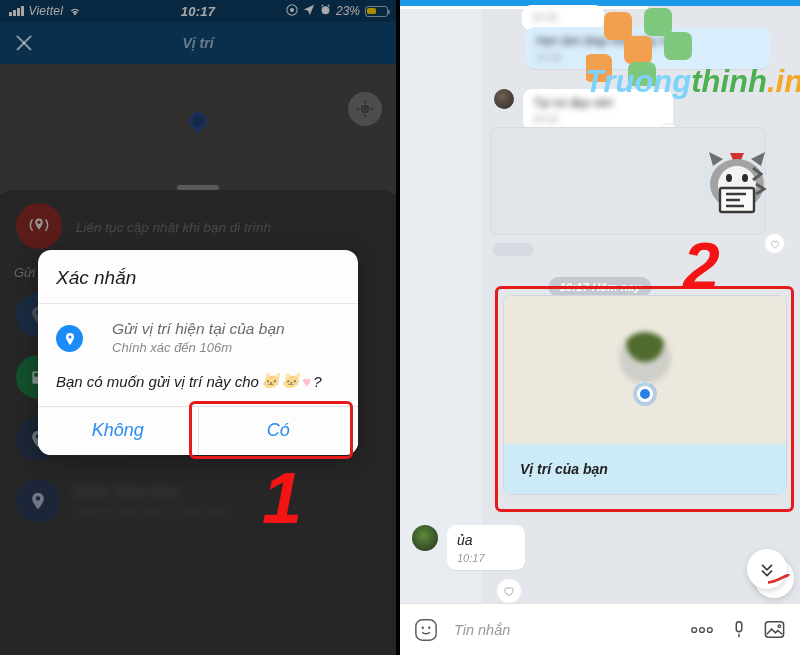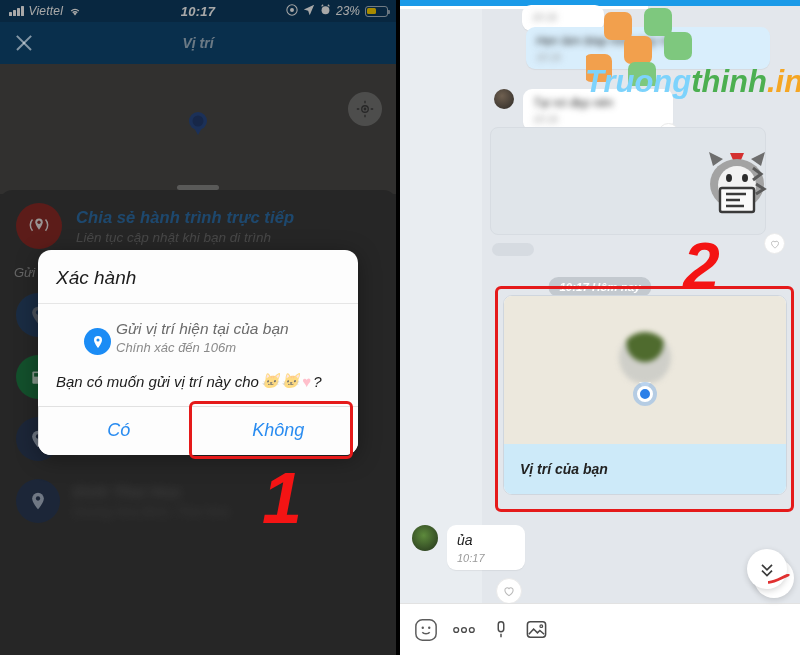--- a/index.html
+++ b/index.html
@@ -119,21 +119,21 @@
   .dialog {
     position:absolute; left: 38px; top: 250px; width: 320px;
     background: #fdfdfd; border-radius: 13px; overflow: hidden;
     box-shadow: 0 4px 22px rgba(0,0,0,.35);
   }
   .dlg-title {
     font-size: 19px; color: #1c1c1c; padding: 17px 18px 14px;
     border-bottom: 1px solid #e6e6e6;
   }
   .dlg-loc {
-    display:flex; align-items:flex-end; gap: 5px; padding: 16px 18px 4px; margin-left: 28px;
+    display:flex; align-items:center; gap: 29px; padding: 16px 18px 4px;
   }
   .dlg-pin {
     width: 27px; height: 27px; border-radius:50%; background:#1b8cf5;
     display:flex; align-items:center; justify-content:center; flex:0 0 auto; margin-top:2px;
   }
   .dlg-loc .l1 { font-size: 15.5px; color:#6b6b6b; }
   .dlg-loc .l2 { font-size: 13px; color:#8a8a8a; margin-top: 2px; }
   .dlg-q {
     padding: 13px 18px 16px; font-size: 15px; color: #1c1c1c;
     display: flex; align-items: center; gap: 2px; flex-wrap: nowrap;
@@ -320,21 +320,20 @@
     <div class="sheet">
       <div class="share-row">
         <div class="share-ico">
           <svg viewBox="0 0 30 30" width="28" height="28">
             <path d="M15 7a4 4 0 0 1 4 4c0 3-4 8-4 8s-4-5-4-8a4 4 0 0 1 4-4z" fill="#e8e2e0"></path>
             <circle cx="15" cy="11" r="1.8" fill="#8c2b27"></circle>
             <path d="M8 8a9 9 0 0 0 0 12M22 8a9 9 0 0 1 0 12" stroke="#e8e2e0" stroke-width="1.6" fill="none"></path>
           </svg>
         </div>
         <div class="share-txt">
-          <div class="t1">Chia sẻ hành trình trực tiếp</div>
           <div class="t2">Liên tục cập nhật khi bạn di trình</div>
         </div>
       </div>
 
       <div class="send-label">Gửi</div>
 
       <div class="place-list">
         <div class="place-row" style="opacity:.55">
           <div class="place-ico" style="background:#1a4b8c">
             <svg viewBox="0 0 24 24" width="20" height="20">
@@ -382,43 +381,43 @@
             <div class="p1" style="color:#5c5c5c">Dinh Thai Hoa</div>
             <div class="p2" style="color:#575757">Duong Hoa Binh, Thai Hoa</div>
           </div>
         </div>
       </div>
     </div>
 
     <div class="dim"></div>
 
     <div class="dialog">
-      <div class="dlg-title">Xác hành</div>
+      <div class="dlg-title">Xác nhắn</div>
       <div class="dlg-loc">
         <div class="dlg-pin">
           <svg viewBox="0 0 24 24" width="16" height="16">
               <path d="M12 3a6 6 0 0 1 6 6c0 4.5-6 12-6 12S6 13.5 6 9a6 6 0 0 1 6-6z" fill="#fff"></path>
               <circle cx="12" cy="9" r="2.3" fill="#1b8cf5"></circle>
             </svg>
         </div>
         <div>
           <div class="l1">Gửi vị trí hiện tại của bạn</div>
           <div class="l2">Chính xác đến 106m</div>
         </div>
       </div>
       <div class="dlg-q">
         <span>Bạn có muốn gửi vị trí này cho</span>
         <span class="emo">🐱</span>
         <span class="emo">🐱</span>
         <span class="emo heart">♥</span>
         <span>?</span>
       </div>
       <div class="dlg-actions">
+        <div class="dlg-btn no">Không</div>
         <div class="dlg-btn yes">Có</div>
-        <div class="dlg-btn no">Không</div>
       </div>
     </div>
 
     <div class="hl-box" style="left:189px; top:401px; width:164px; height:58px;"></div>
     <div class="num" style="left:262px; top:462px; font-size:72px;">1</div>
   </div>
 
   <div class="right-panel">
     <div class="rp-topbar"></div>
     <div class="rp-subbar"></div>
@@ -514,20 +513,21 @@
 
     <div class="inputbar">
       <span class="ib-ico">
         <svg viewBox="0 0 26 26" width="24" height="24">
           <rect x="2" y="2" width="22" height="22" rx="7" fill="none" stroke="#5c5c5c" stroke-width="1.6"></rect>
           <circle cx="9.5" cy="10.5" r="1.3" fill="#5c5c5c"></circle>
             <circle cx="16.5" cy="10.5" r="1.3" fill="#5c5c5c"></circle>
           <path d="M9 15.5c1.6 2.2 6.4 2.2 8 0" stroke="#5c5c5c" stroke-width="1.6" fill="none"></path>
         </svg>
       </span>
+      <span class="ib-placeholder">Tin nhắn</span>
       <span class="ib-ico">
         <svg viewBox="0 0 30 10" width="26" height="10">
           <circle cx="6" cy="5" r="2.8" fill="none" stroke="#4a4a4a" stroke-width="1.5"></circle>
           <circle cx="15" cy="5" r="2.8" fill="none" stroke="#4a4a4a" stroke-width="1.5"></circle>
           <circle cx="24" cy="5" r="2.8" fill="none" stroke="#4a4a4a" stroke-width="1.5"></circle>
         </svg>
       </span>
       <span class="ib-ico">
         <svg viewBox="0 0 24 24" width="22" height="22">
           <path d="M12 3a3 3 0 0 1 3 3v5a3 3 0 0 1-6 0V6a3 3 0 0 1 3-3z" fill="none" stroke="#4a4a4a" stroke-width="1.6"></path>

